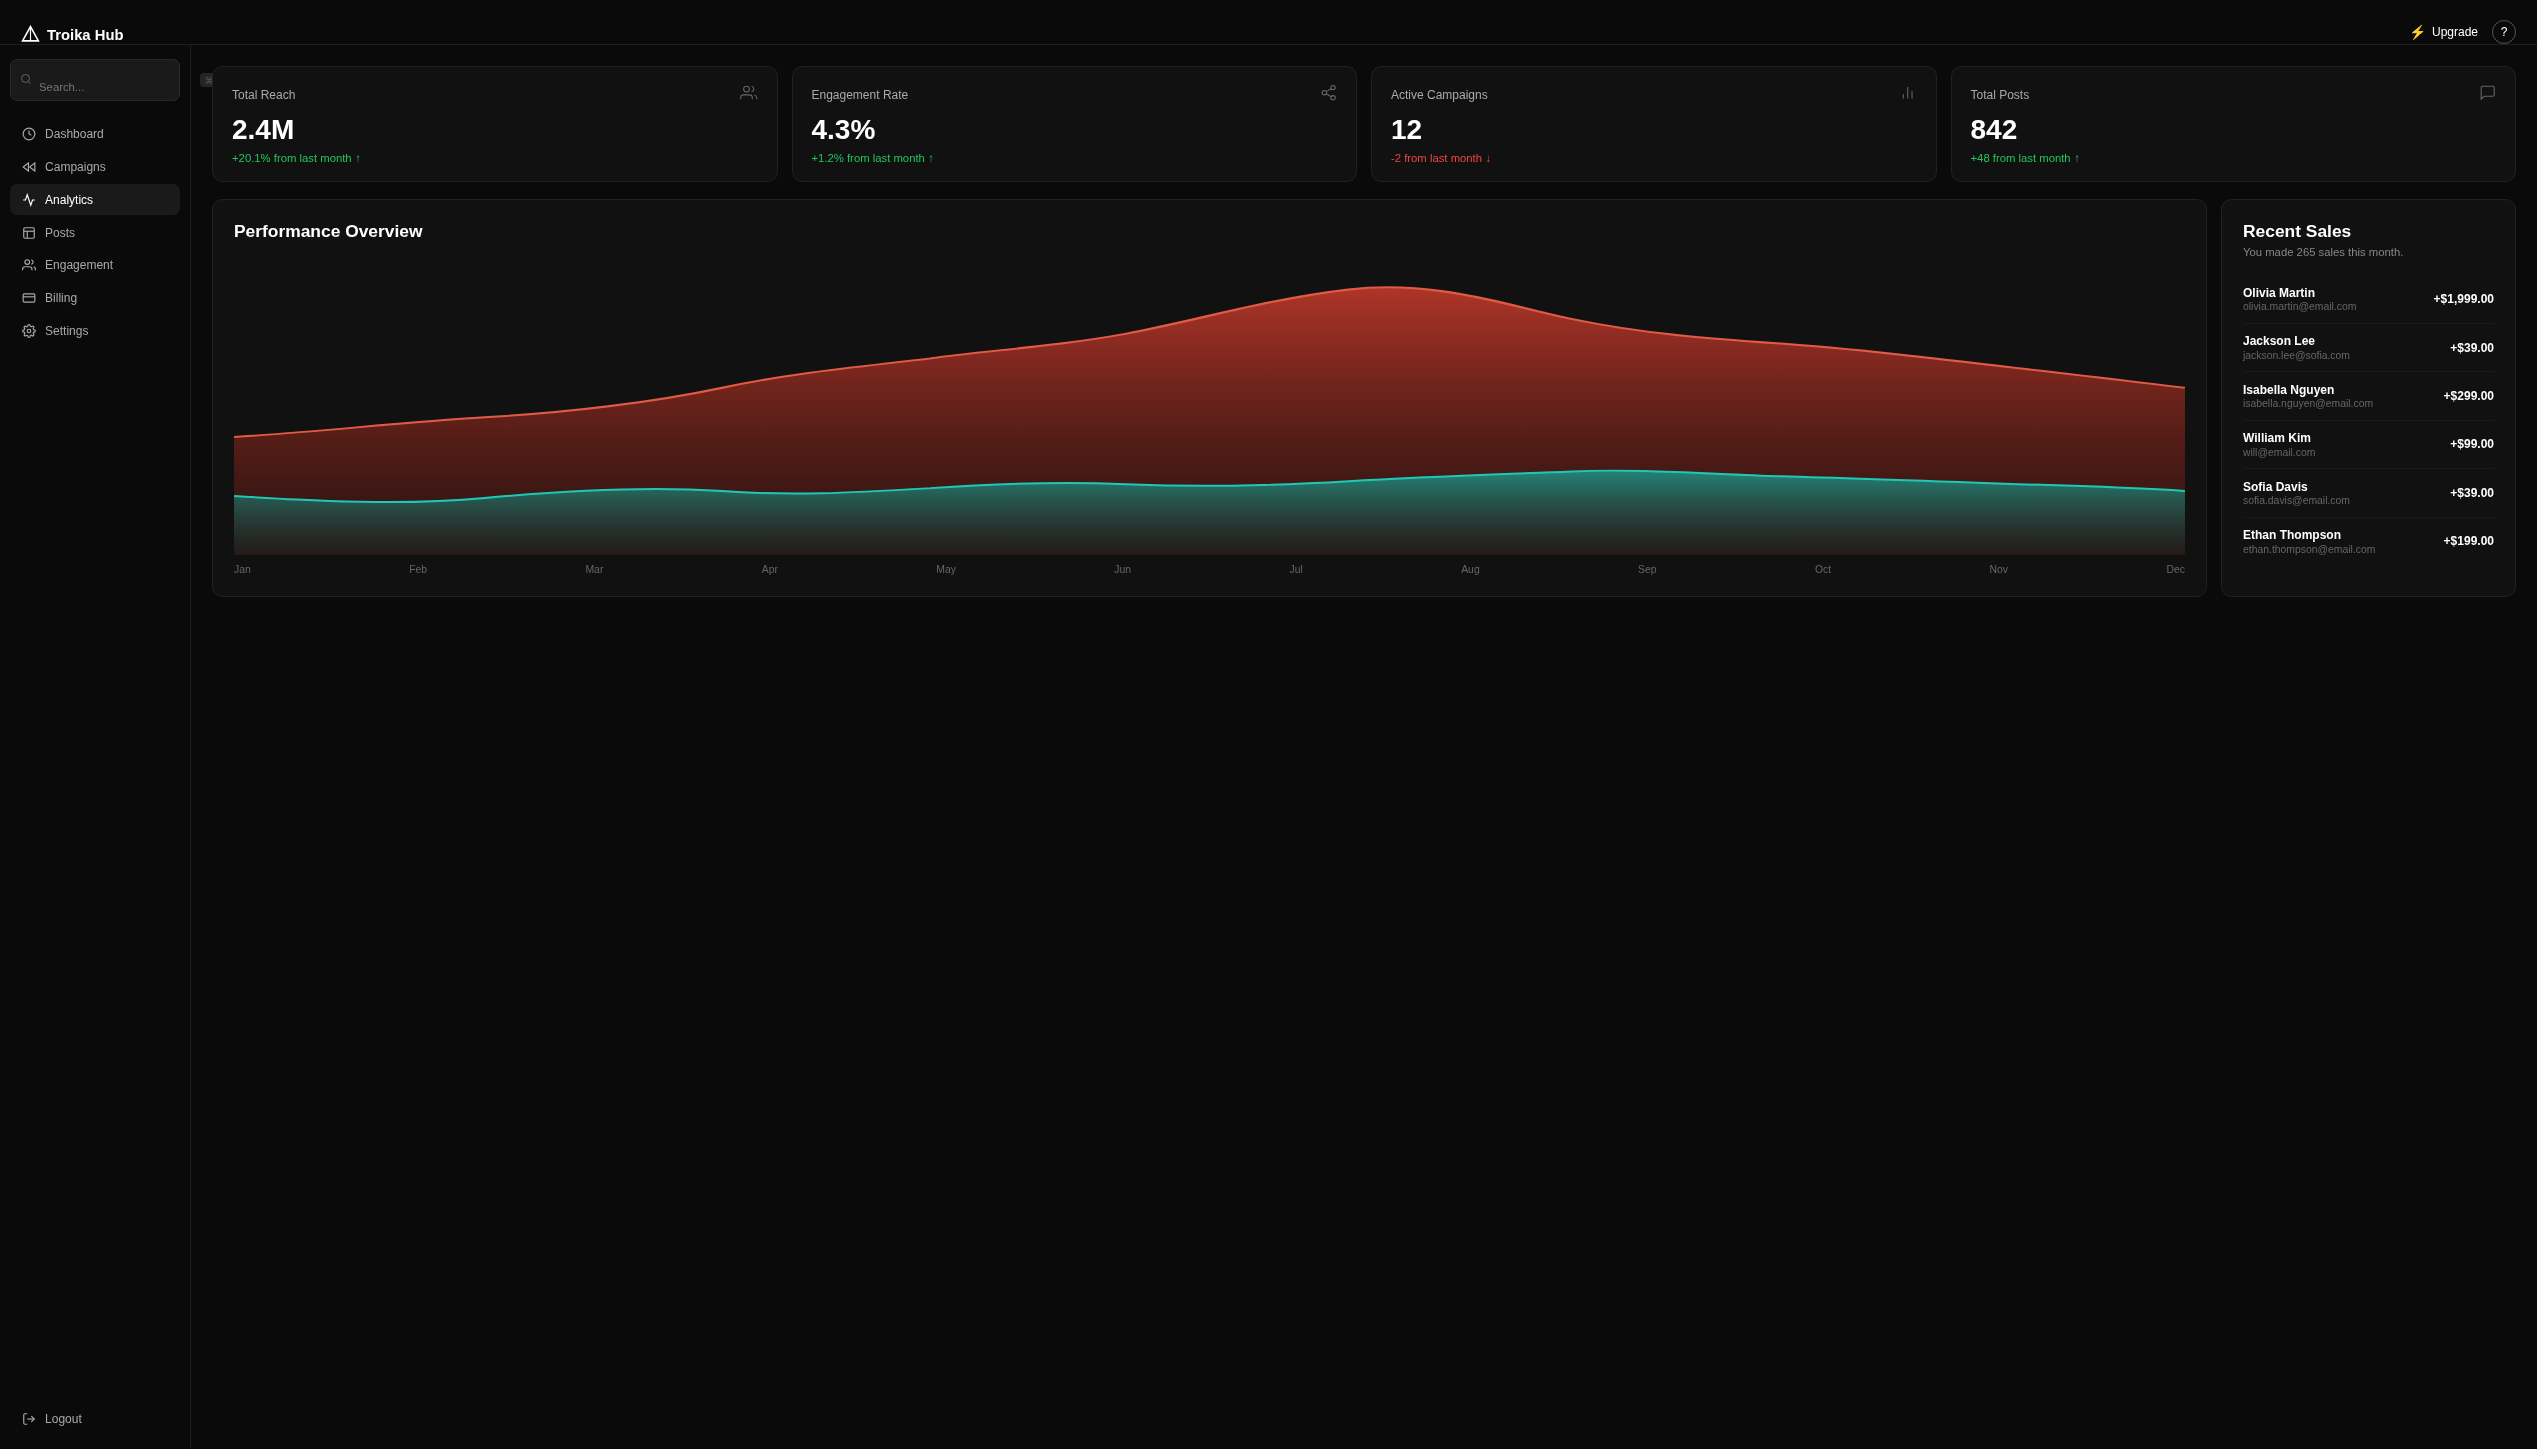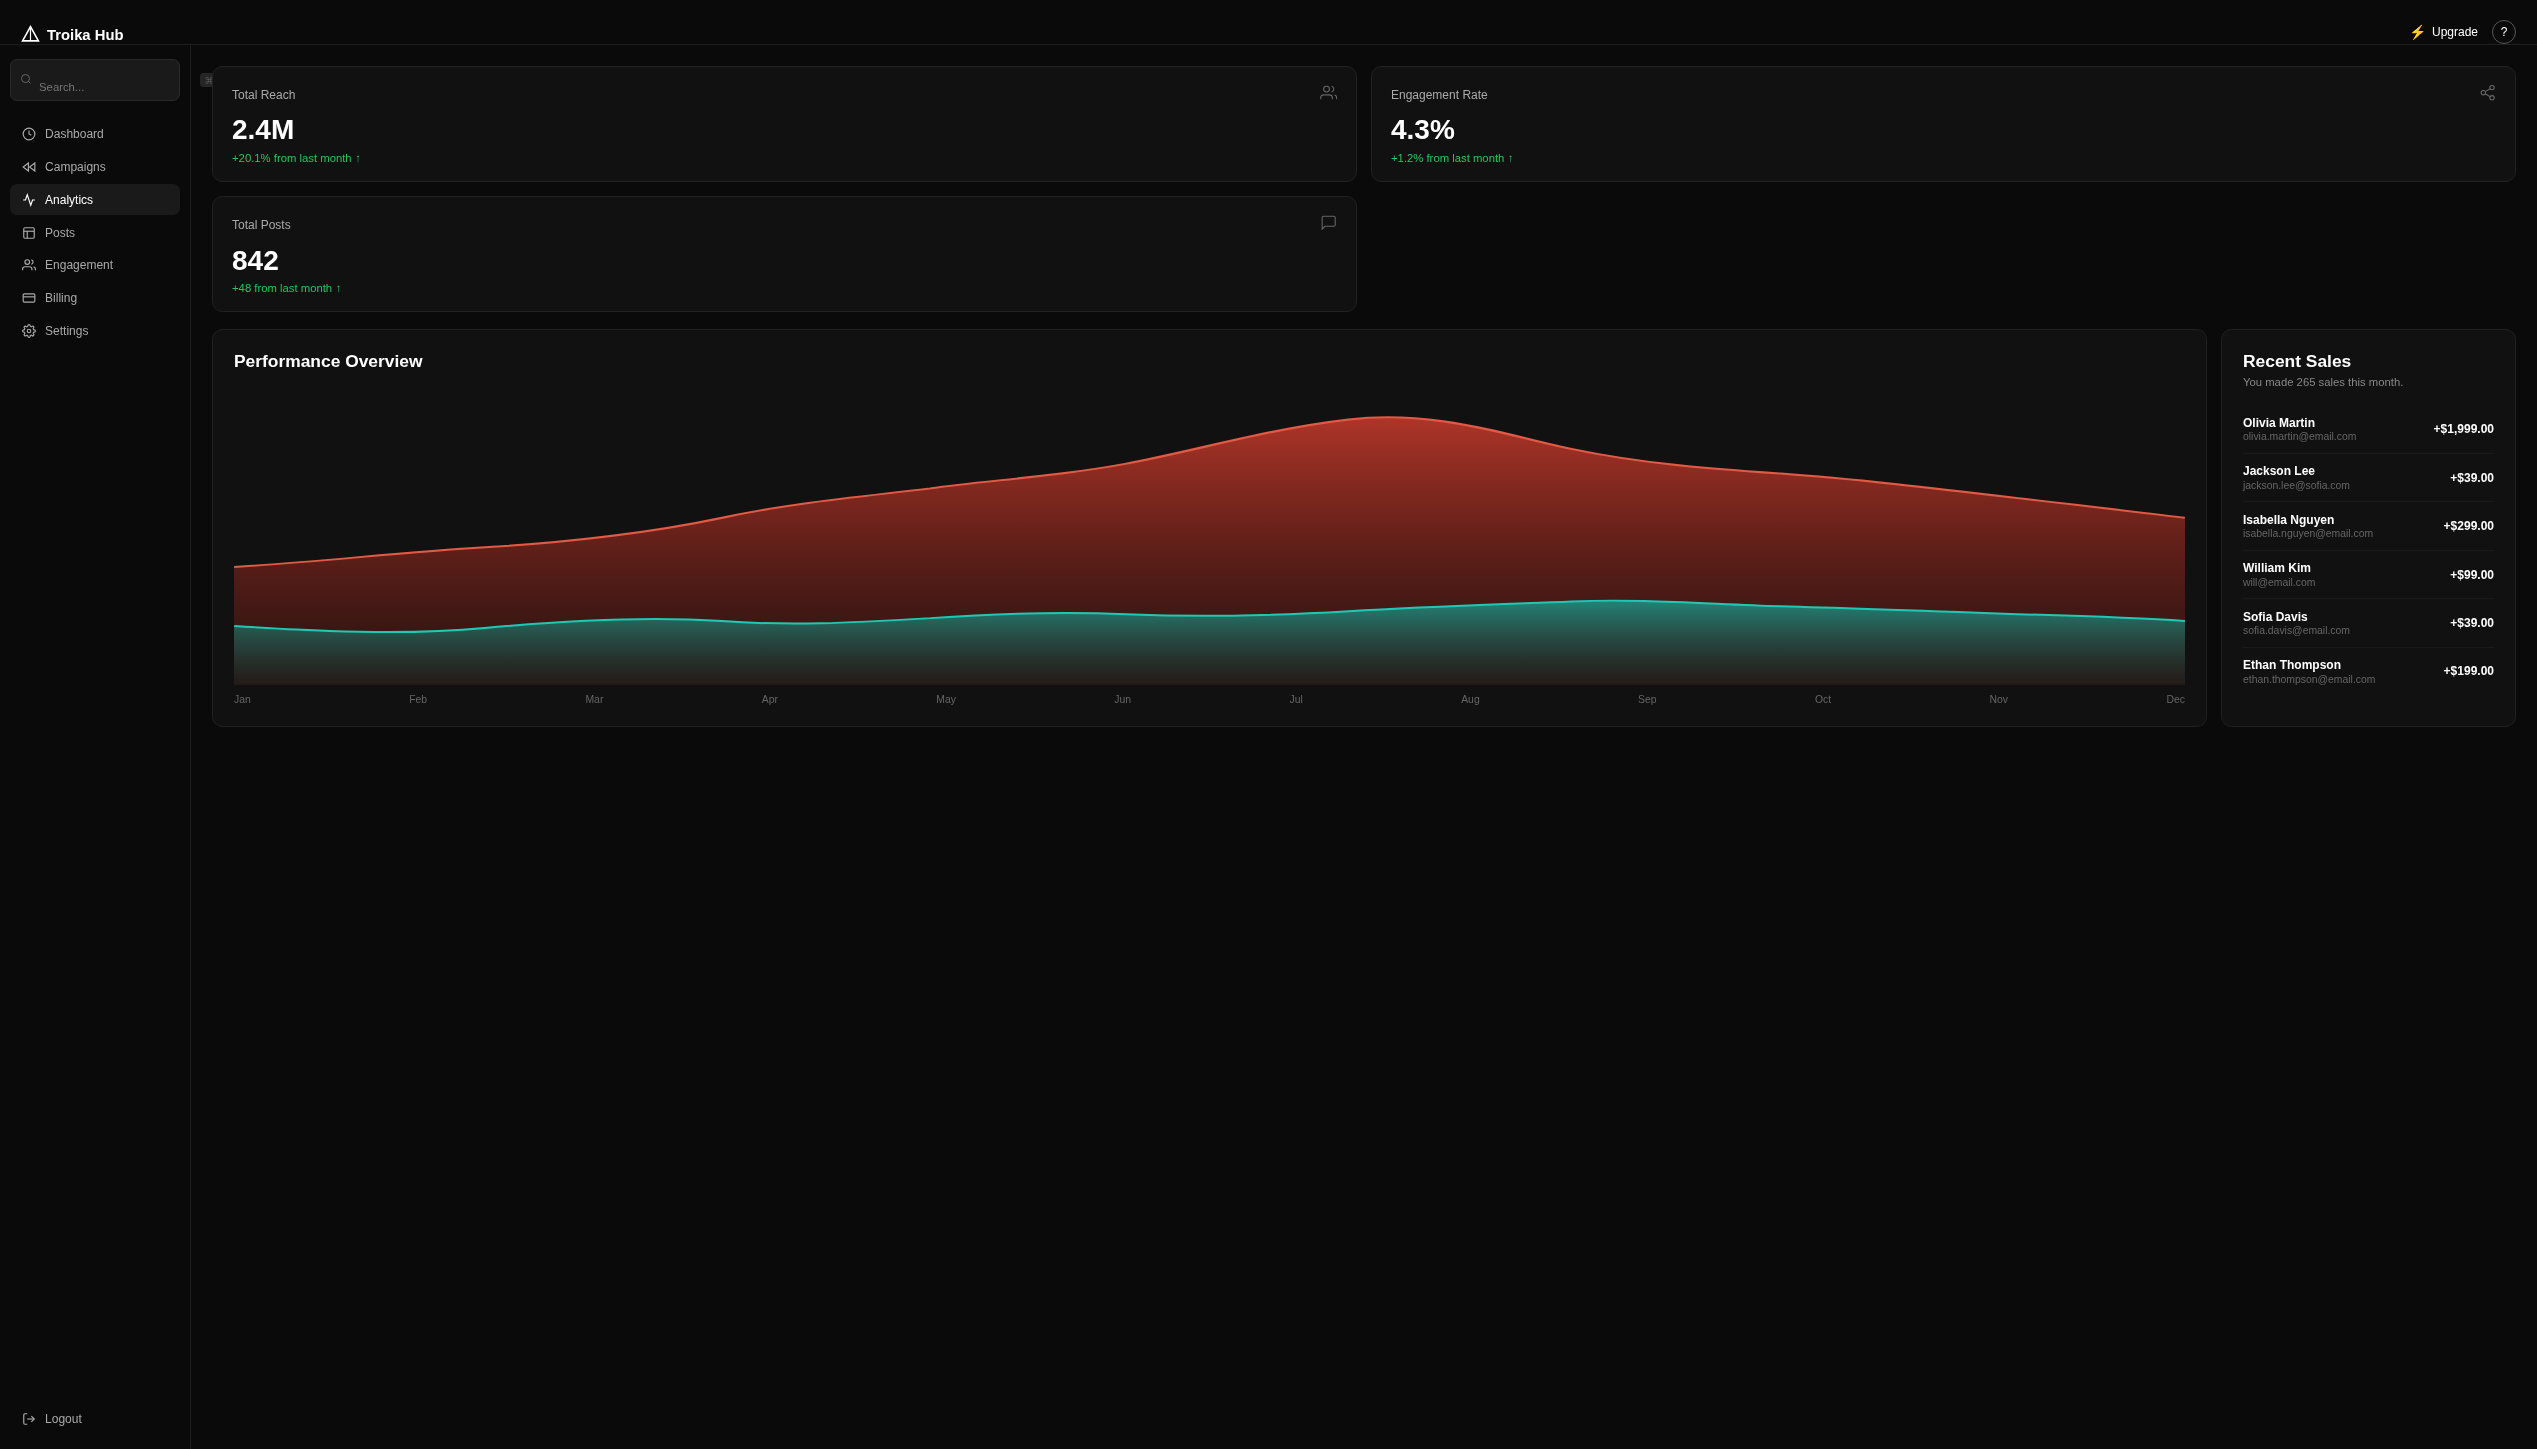--- a/index.html
+++ b/index.html
@@ -157,21 +157,21 @@
       overflow-y: auto;
       padding: 21px;
       display: flex;
       flex-direction: column;
       gap: 17.4px;
     }
 
     
     .stats-row {
       display: grid;
-      grid-template-columns: repeat(2, 1fr);
+      grid-template-columns: repeat(4, 1fr);
       gap: 14px;
     }
     .stat-card {
       background: #111;
       border: 0.9px solid #222;
       border-radius: 10.4px;
       padding: 17.4px 19px;
     }
     .stat-card-header {
       display: flex;
@@ -439,20 +439,37 @@
             </svg>
           </span>
         </div>
         <div class="stat-value">4.3%</div>
         <div class="stat-change up">
           <span>+1.2% from last month</span>
           <span class="arrow-up"></span>
         </div>
       </div>
 
+      <div class="stat-card">
+        <div class="stat-card-header">
+          <span class="stat-label">Active Campaigns</span>
+          <span class="stat-icon">
+            <svg width="17.4" height="17.4" viewBox="0 0 24 24" fill="none" stroke="#666" stroke-width="1.5">
+              <line x1="18" y1="20" x2="18" y2="10"></line>
+                <line x1="12" y1="20" x2="12" y2="4"></line>
+                <line x1="6" y1="20" x2="6" y2="14"></line>
+            </svg>
+          </span>
+        </div>
+        <div class="stat-value">12</div>
+        <div class="stat-change down">
+          <span>-2 from last month</span>
+          <span class="arrow-down"></span>
+        </div>
+      </div>
 
       <div class="stat-card">
         <div class="stat-card-header">
           <span class="stat-label">Total Posts</span>
           <span class="stat-icon">
             <svg width="17.4" height="17.4" viewBox="0 0 24 24" fill="none" stroke="#666" stroke-width="1.5">
               <path d="M21 15a2 2 0 0 1-2 2H7l-4 4V5a2 2 0 0 1 2-2h14a2 2 0 0 1 2 2z"></path>
             </svg>
           </span>
         </div>

